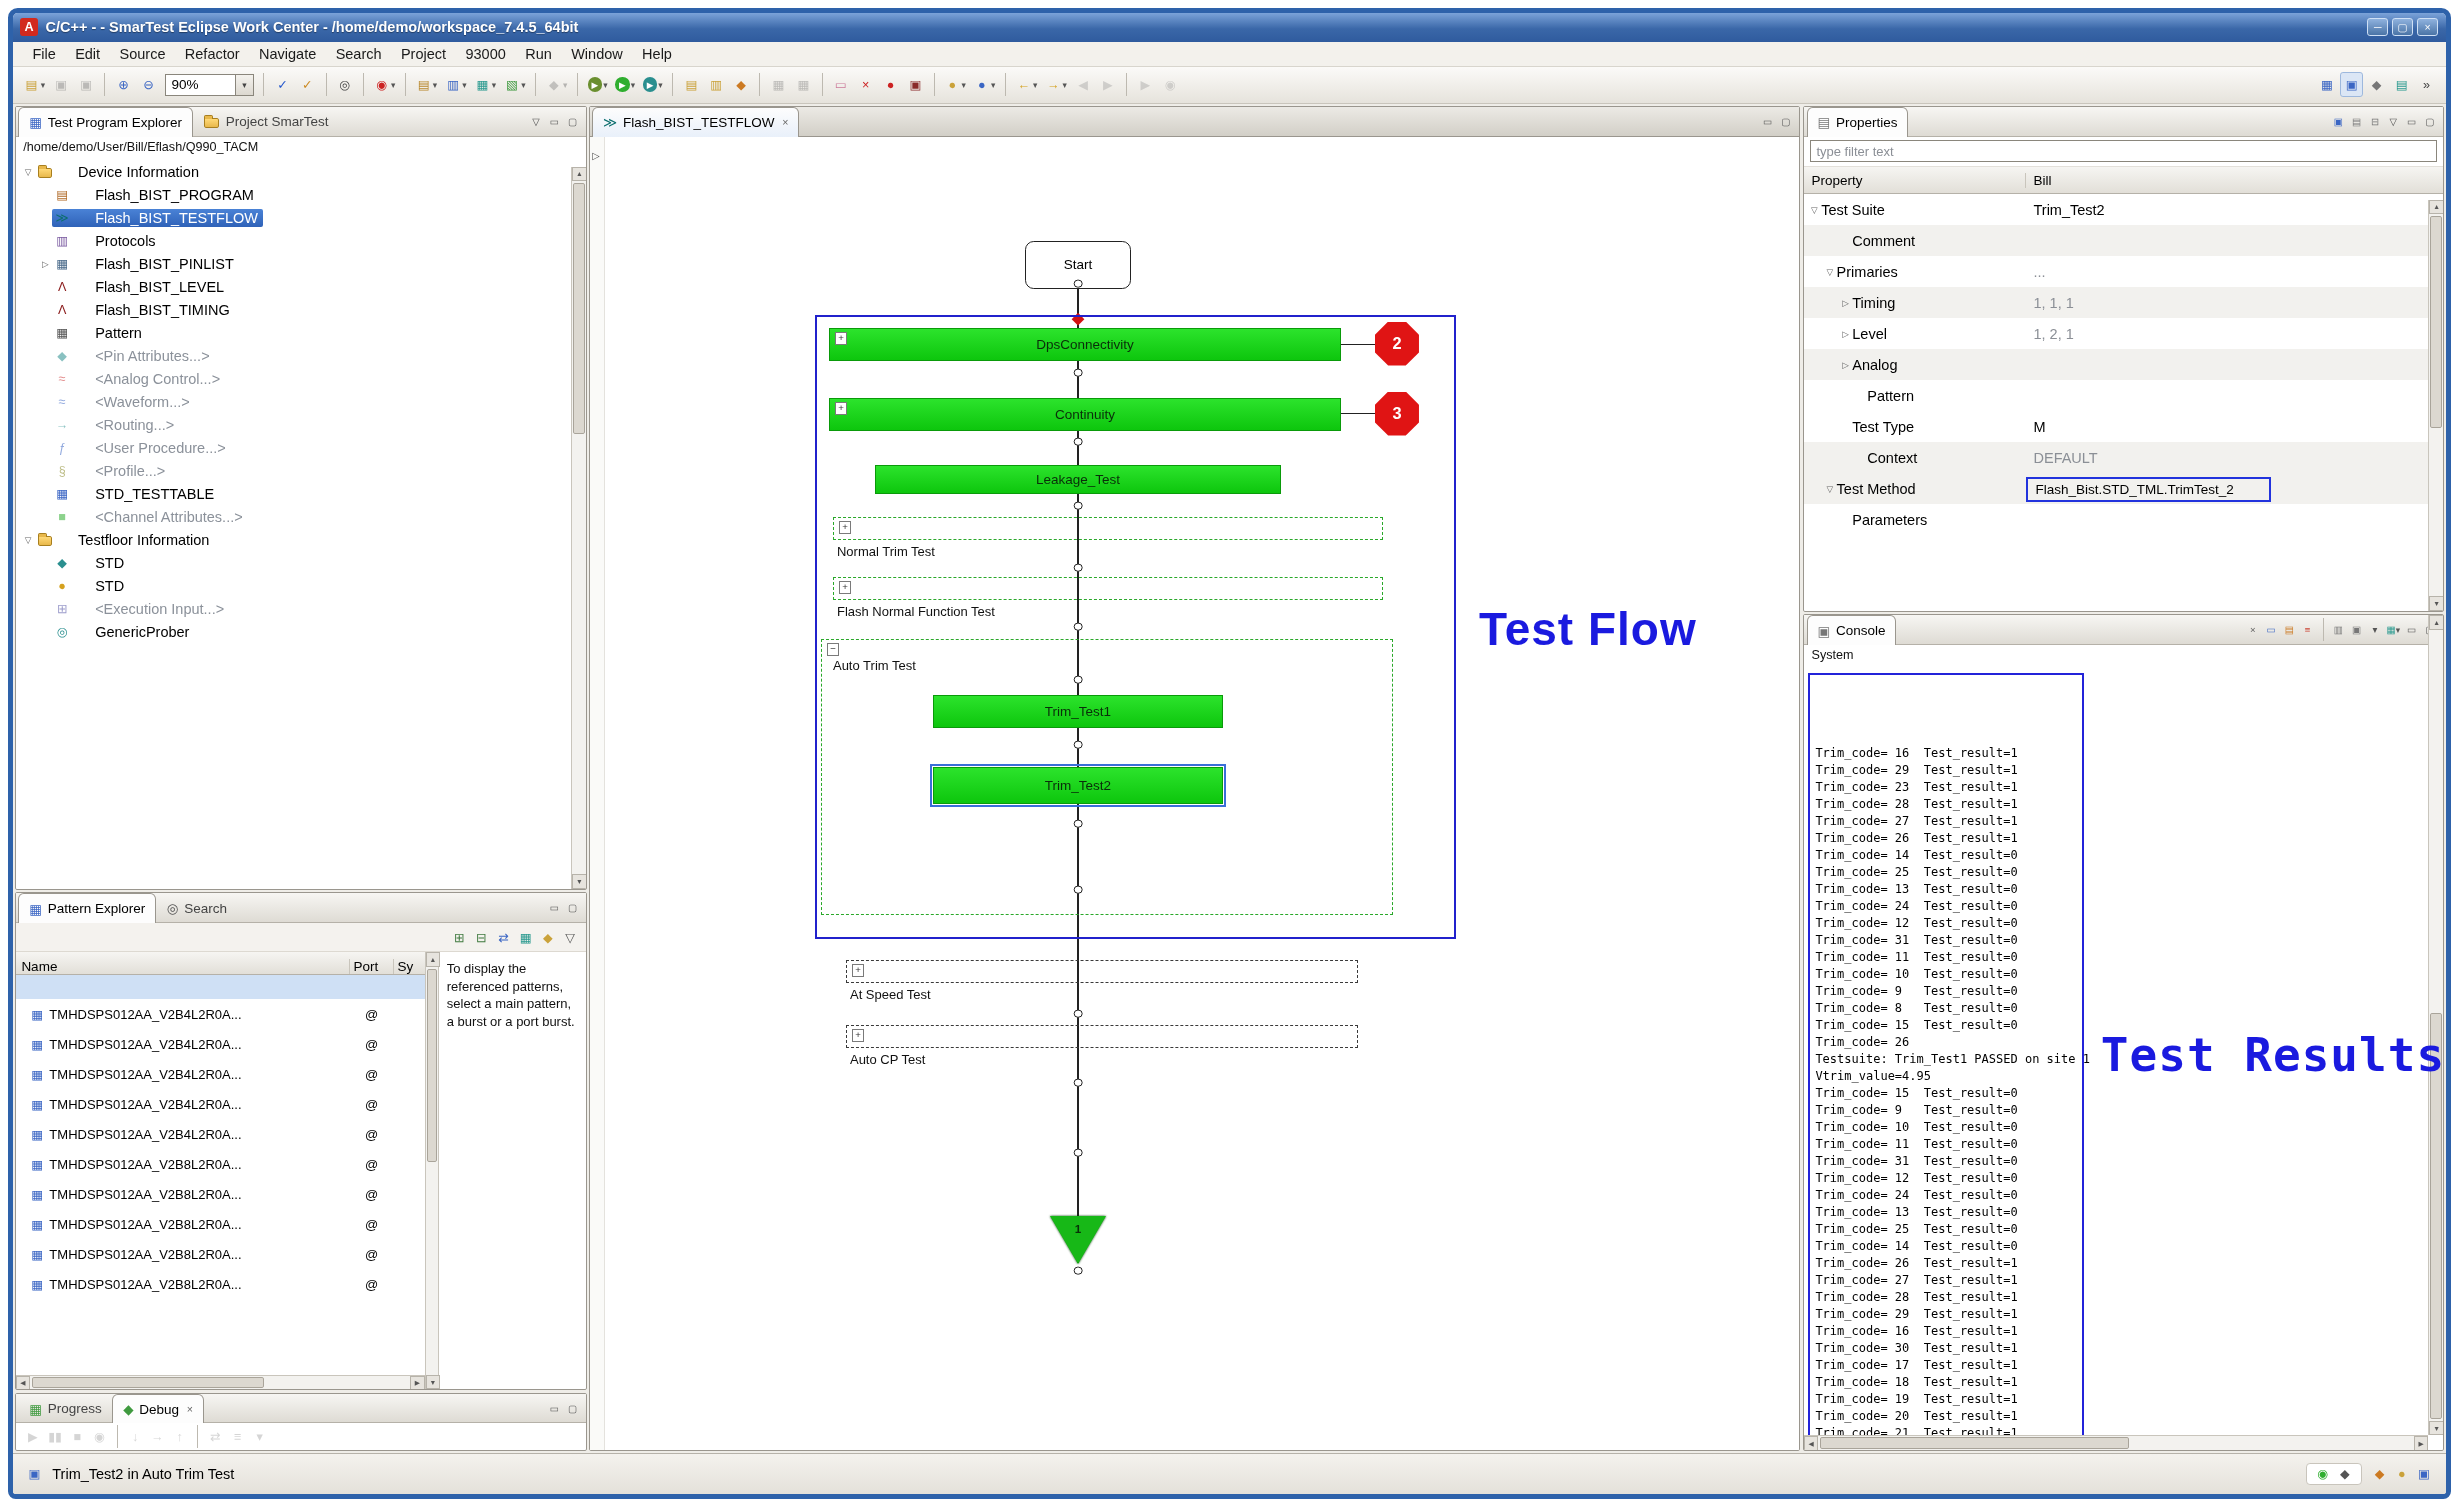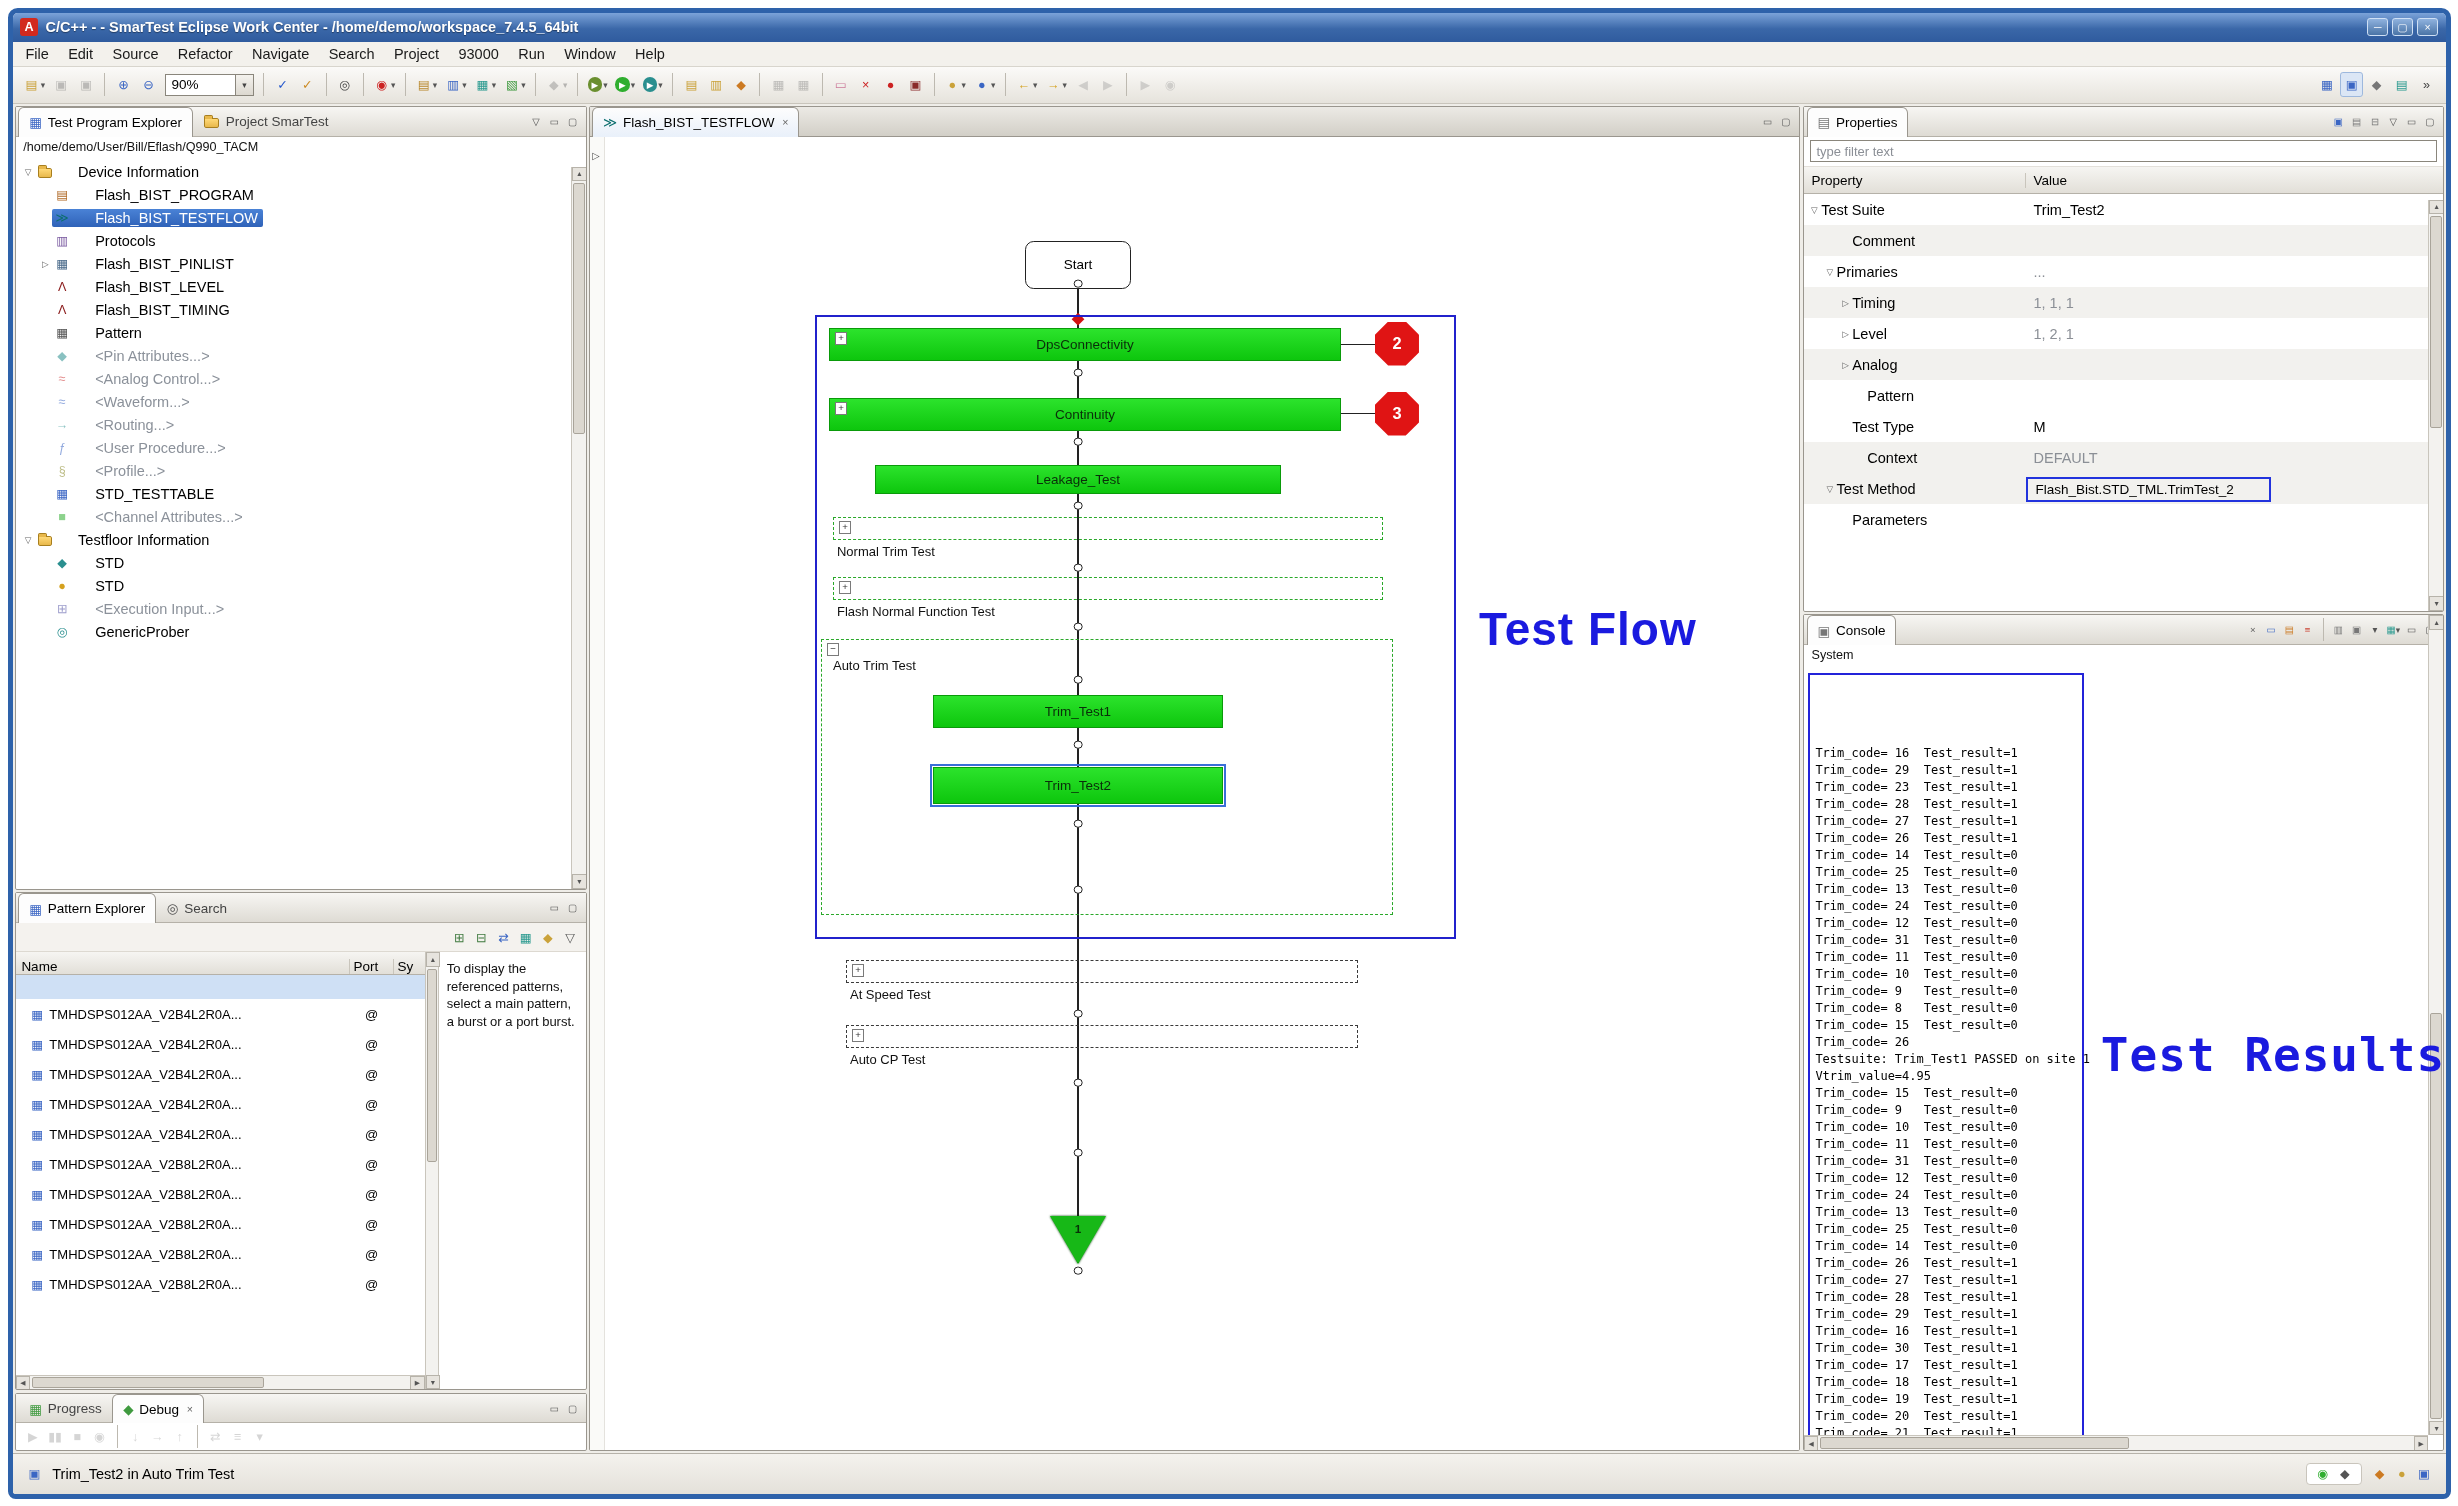--- a/index.html
+++ b/index.html
@@ -10,21 +10,21 @@
   
   .titlebar { height: 29px; flex: none; display: flex; align-items: center; gap: 7.7px; padding: 0 7.7px;
               background: linear-gradient(#7ba3d9, #3a67a8 55%, #2f5b9e); }
   .app-icon { width: 17.4px; height: 17.4px; background: #d22a1e; color: #fff; font-weight: bold; font-size: 12.6px;
               display: flex; align-items: center; justify-content: center; border-radius: 2.9px; flex: none; }
   .title-text { color: #fff; font-weight: bold; font-size: 14.5px; text-shadow: 0 1px 1px rgba(0,0,0,.4); white-space: nowrap; }
   .win-controls { margin-left: auto; display: flex; gap: 3.9px; }
   .win-btn { width: 21px; height: 18.3px; background: linear-gradient(#8fb2de, #4a74a6); border: 1px solid #cfe0f5;
              color: #fff; font-size: 10.6px; display: flex; align-items: center; justify-content: center; border-radius: 2.9px; }
   .menubar { height: 25px; flex: none; background: #f3f1ec; border-bottom: 1px solid #d8d5cd;
-             display: flex; align-items: center; padding-left: 3px; }
+             display: flex; align-items: center; padding-left: 10px; }
   .menu-item { padding: 2.9px 9.7px; font-size: 14.5px; color: #1a1a1a; }
   .toolbar { height: 37px; flex: none; background: linear-gradient(#fbfaf8, #e6e3dc); border-bottom: 1px solid #c9c5bc;
              display: flex; align-items: center; padding: 0 7.7px; gap: 1.9px; }
   .tb-icon { height: 25px; min-width: 23px; padding: 0 1.9px; display: inline-flex; align-items: center; justify-content: center;
              gap: 1px; border-radius: 2.9px; font-size: 14.5px; border: 1px solid transparent; }
   .tb-icon.pressed { background: #dbe6f5; border-color: #9db8dd; }
   .tb-icon.disabled { opacity: .38; filter: grayscale(70%); }
   .tb-dd { font-size: 8.7px; color: #555; }
   .tb-sep { width: 1px; height: 23px; background: #bdb9b0; margin: 0 4.8px; flex: none; }
   .tb-combo { width: 89px; height: 22px; background: #fff; border: 1px solid #8a867c; display: inline-flex;
@@ -886,21 +886,21 @@
               <span class="mini-btn">
                 <span style="color: rgb(85, 85, 85);">▢</span>
               </span>
             </div>
         </div>
         <div class="prop-filterrow">
           <input class="prop-filter" placeholder="type filter text" style="">
         </div>
         <div class="prop-header">
           <span class="prop-h-p">Property</span>
-          <span class="prop-h-v">Value</span>
+          <span class="prop-h-v">Bill</span>
         </div>
         <div class="prop-rows">
             <div class="prop-row">
               <span class="prop-p" style="padding-left: 3.9px;">
                 <span class="expander">▽</span>
                 <span>Test Suite</span>
               </span>
               <span class="prop-v"><span>Trim_Test2</span></span>
             </div>
             <div class="prop-row stripe">

